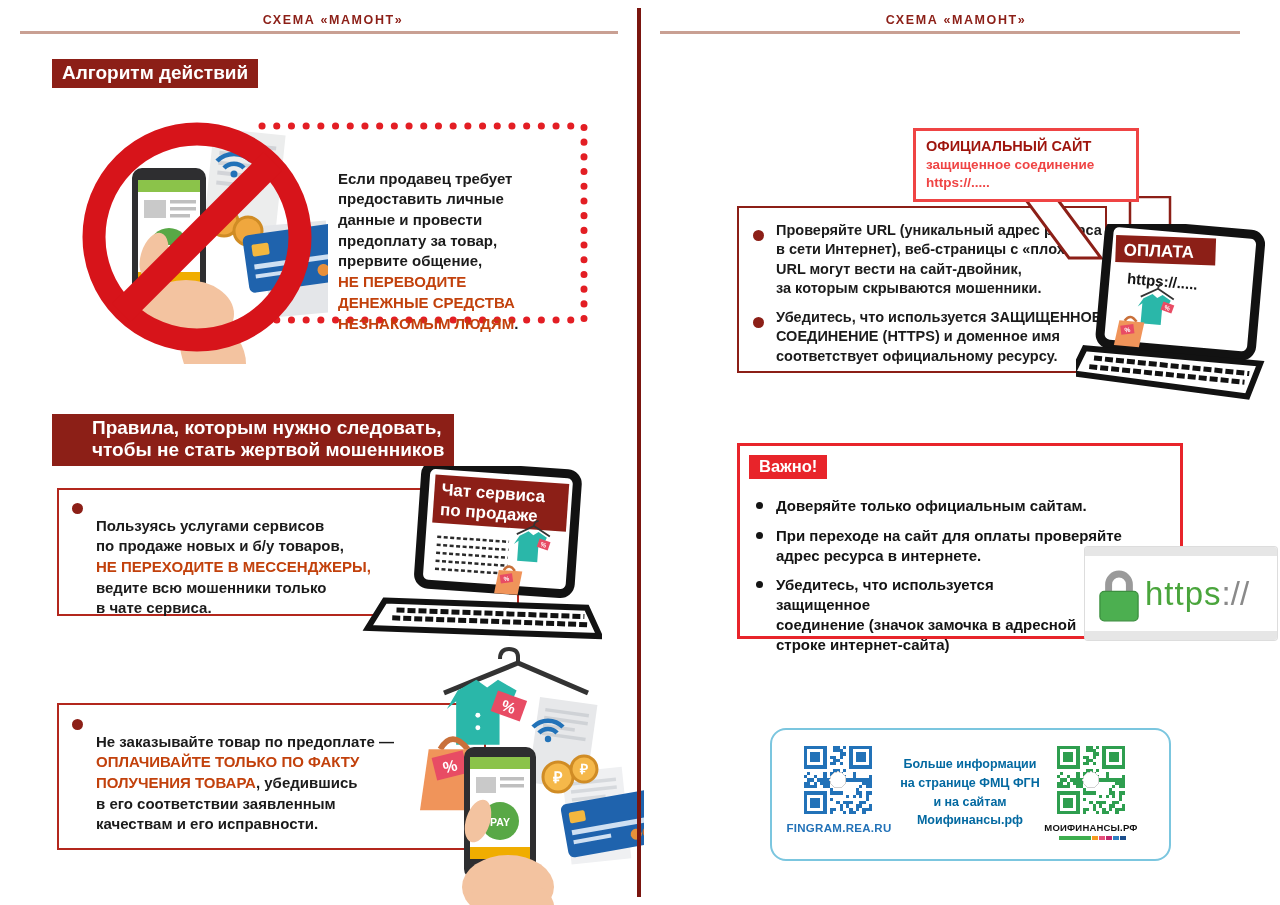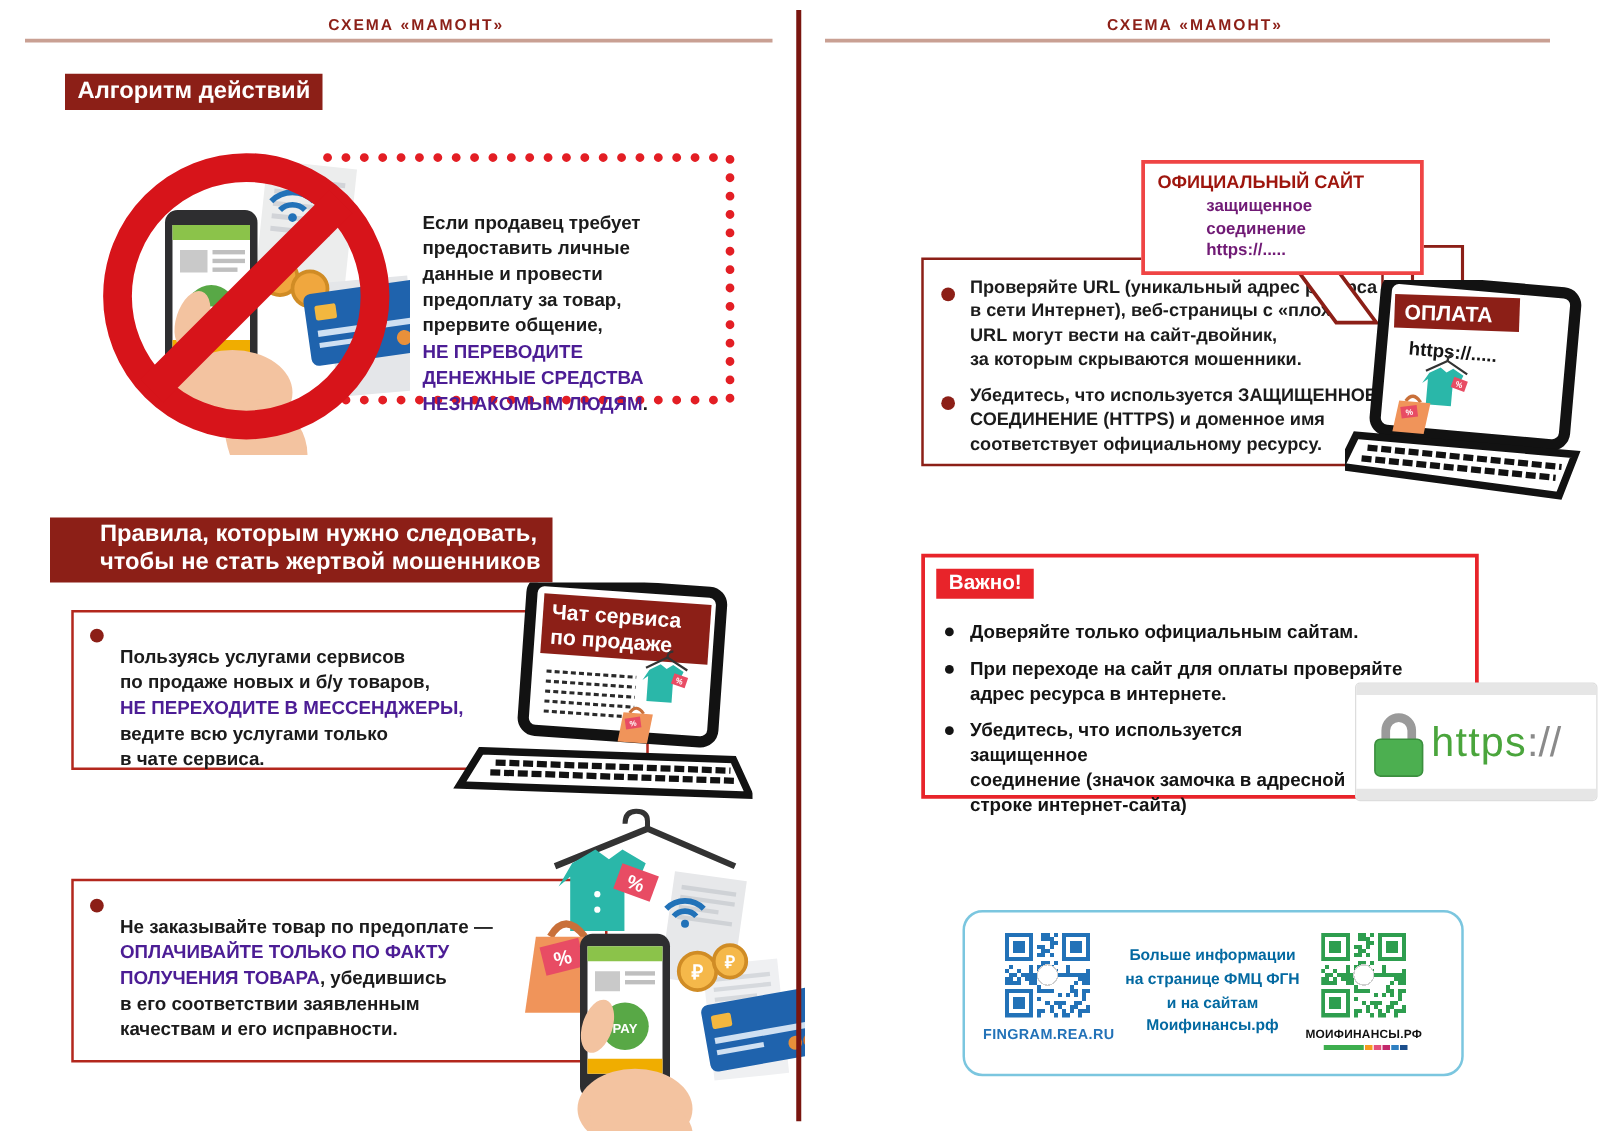--- a/index.html
+++ b/index.html
@@ -4,29 +4,29 @@
 <style>
   html,body{margin:0;padding:0;background:#fff;}
   body{font-family:"Liberation Sans",sans-serif;}
   .canvas{position:relative;width:1280px;height:905px;background:#fff;overflow:hidden;}
   .abs{position:absolute;}
   .hdr{font-size:12.5px;font-weight:bold;color:#8c1f17;letter-spacing:1.6px;text-align:center;}
   .rule{height:2.5px;background:#c9a093;}
   .divider{width:4px;background:#7a150f;}
   .badge-dark{background:#8c1f17;color:#fff;font-weight:bold;font-size:19px;line-height:1.18;padding:3px 10px 4px;display:inline-block;white-space:pre-line;}
   .txt{font-weight:bold;color:#1b1b1b;white-space:pre-line;font-size:15px;line-height:1.38;}
-  .em-red{color:#4c1d95;}
+  .em-red{color:#c2410c;}
   .box-left{background:#fff;border:2.5px solid #b3271d;}
   .box-darkred{background:#fff;border:2.5px solid #8c1f17;}
   .box-bright{background:#fff;border:3px solid #e8242a;}
   .dot{border-radius:50%;background:#8c1f17;width:11px;height:11px;}
   .dot-sm{border-radius:50%;background:#141414;width:7px;height:7px;}
   .callout{background:#fff;border:3px solid #ef4444;padding:7px 10px 8px;}
   .callout .t{font-size:14.5px;font-weight:bold;color:#9e150d;margin-bottom:2px;}
-  .callout .l{font-size:13.5px;font-weight:bold;color:#701a75;line-height:1.3;margin-left:39px;}
+  .callout .l{font-size:13.5px;font-weight:bold;color:#ef4444;line-height:1.3;}
   .imp-badge{background:#e8242a;color:#fff;font-weight:bold;font-size:16.5px;padding:2px 10px 3px;display:inline-block;}
   .imp-row{display:flex;gap:13px;margin-bottom:10px;}
   .imp-row .dot-sm{margin-top:6px;flex:0 0 auto;}
   .imp-txt{font-weight:bold;color:#141414;font-size:15px;line-height:1.32;white-space:pre-line;}
   .https-card{background:#fff;border-radius:3px;box-shadow:0 0 0 1px #ddd;display:flex;align-items:center;padding:0 8px;}
   .https-card .strip{position:absolute;left:0;width:100%;height:9px;background:#e6e6e6;}
   .https-green{color:#4aa53c;font-size:33px;letter-spacing:1px;}
   .https-gray{color:#8a8a8a;font-size:33px;}
   .footer-card{background:#fff;border:2.5px solid #7bc6df;border-radius:16px;}
   .qr-label-blue{font-size:11.5px;font-weight:bold;color:#2272b8;text-align:center;letter-spacing:.3px;}
@@ -114,30 +114,30 @@
         <ellipse cx="88" cy="150" rx="13" ry="24" transform="rotate(18 88 150)"></ellipse>
         <path d="M150,212 q30,20 30,46 l-62,0 q-8,-24 -2,-40 z"></path>
       </g>
     </g>
     <g>
       <circle cx="131" cy="131" r="103" fill="none" stroke="#d7141a" stroke-width="23"></circle>
       <rect x="118" y="24" width="26" height="214" fill="#d7141a" transform="rotate(45 131 131)"></rect>
     </g>
   </svg>
 
-  <div class="abs badge-dark" style="left:40px;top:414px;padding-left:40px;">Правила, которым нужно следовать,
+  <div class="abs badge-dark" style="left:52px;top:414px;padding-left:40px;">Правила, которым нужно следовать,
 чтобы не стать жертвой мошенников</div>
 
   <div class="abs box-left" style="left:57px;top:488px;width:458px;height:124px;"></div>
   <div class="abs dot" style="left:72px;top:503px;"></div>
   <div class="abs txt" style="left:96px;top:495px;width:290px;">
     <span>Пользуясь услугами сервисов
 по продаже новых и б/у товаров,
 </span><span class="em-red">НЕ ПЕРЕХОДИТЕ В МЕССЕНДЖЕРЫ,
-</span><span>ведите всю услугами только
+</span><span>ведите всю мошенники только
 в чате сервиса.</span>
   </div>
 
   <svg class="abs" style="left:362px;top:466px;" width="240" height="180" viewBox="0 0 240 180">
     <g transform="rotate(4 120 90)">
       <rect x="58" y="2" width="152" height="120" rx="10" fill="#fff" stroke="#121212" stroke-width="9"></rect>
       <rect x="68" y="12" width="134" height="48" fill="#8c1f17"></rect>
       <text x="75" y="32" font-size="17" font-weight="bold" fill="#fff">Чат сервиса</text>
       <text x="75" y="52" font-size="17" font-weight="bold" fill="#fff">по продаже</text>
       <g stroke="#2a2a2a" stroke-width="2.5" stroke-dasharray="4 2.5">

